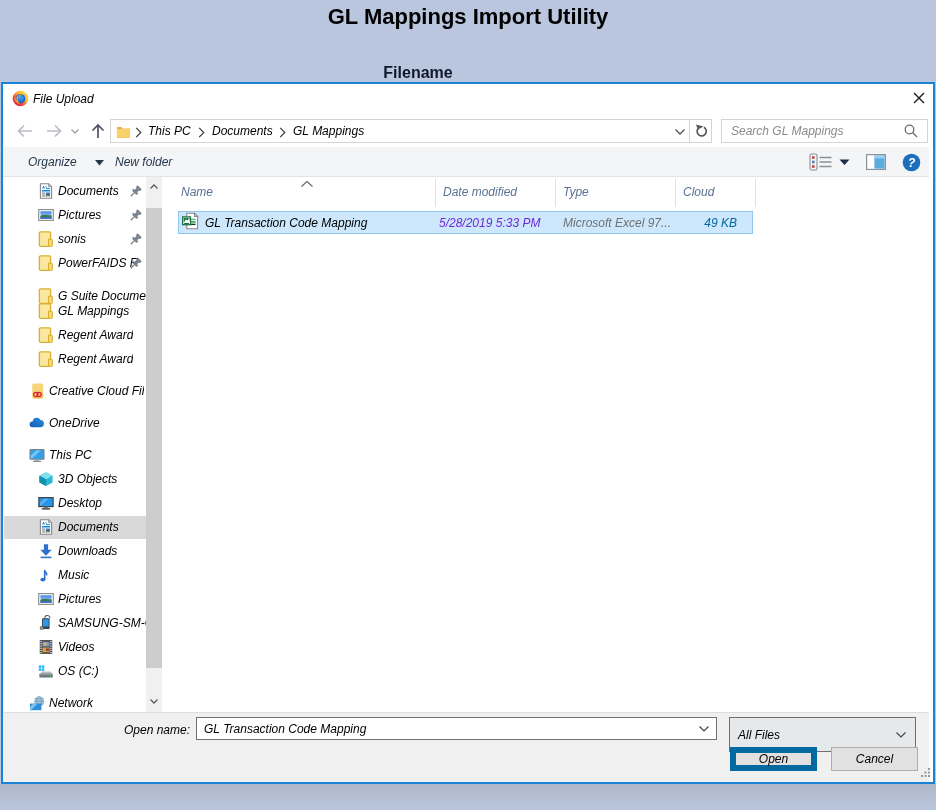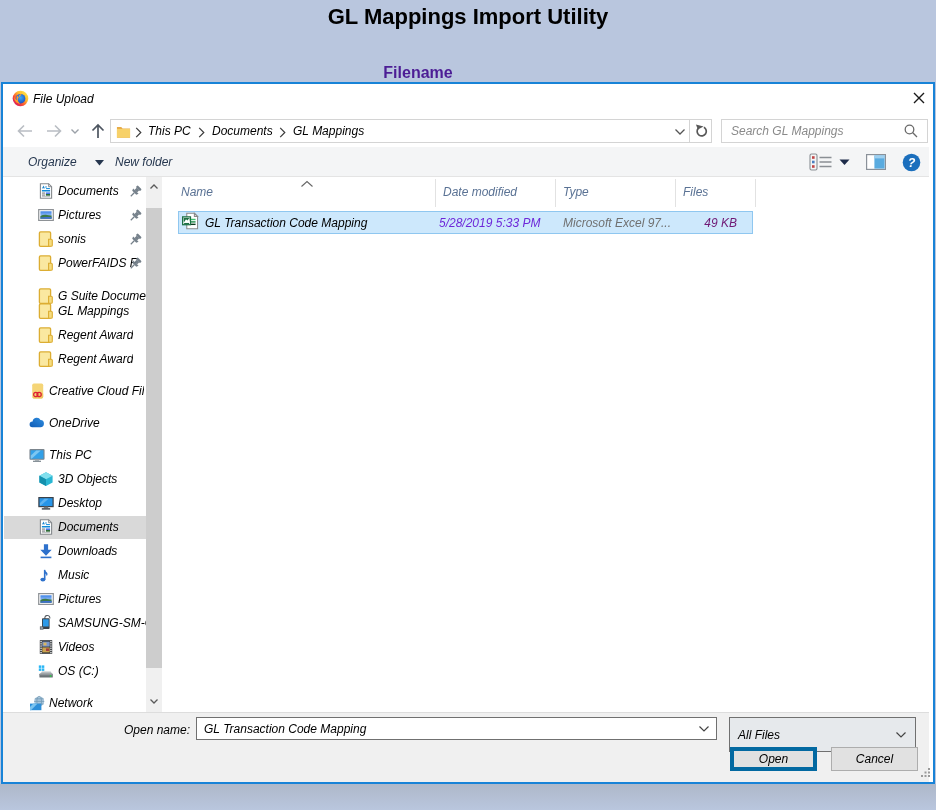--- a/index.html
+++ b/index.html
@@ -1,21 +1,21 @@
 <!DOCTYPE html>
 <html><head>
 <meta charset="utf-8">
 <style>
 html,body{margin:0;padding:0;}
 body{width:936px;height:810px;position:relative;overflow:hidden;
   background:#b9c6de;font-family:"Liberation Sans",sans-serif;}
 #pgtitle{position:absolute;top:4px;left:0;width:936px;text-align:center;
   font-size:22px;font-weight:bold;color:#000;}
 #pglbl{position:absolute;top:64px;left:0;width:836px;text-align:center;
-  font-size:16px;font-weight:bold;color:#4c1d95;}
+  font-size:16px;font-weight:bold;color:#0f172a;}
 #shadow{position:absolute;left:0;top:784px;width:936px;height:26px;
   background:linear-gradient(#aeb8c9,#b9c6de);}
 #dlg{position:absolute;left:1px;top:82px;width:930px;height:698px;
   background:#fff;border:2px solid #1883d7;font-size:12px;color:#000;font-style:italic;}
 #dlg *{box-sizing:border-box;}
 .abs{position:absolute;}
 
 #ffico{left:9px;top:6px;}
 #dlgtitle{left:30px;top:8px;font-size:12px;}
 #closex{left:905px;top:4px;width:22px;height:20px;}
@@ -43,21 +43,21 @@
 #filerow{left:175px;top:127px;width:575px;height:23px;background:#cde8fc;
   border:1px solid #8fc7f0;}
 
 #botbar{left:0;top:628px;width:926px;height:70px;background:#f0f0f0;
   border-top:1px solid #ddd;}
 .inbox{border:1px solid #707070;background:#fff;display:flex;align-items:center;}
 #fninput{left:193px;top:633px;width:521px;height:23px;padding-left:7px;}
 #ftype{left:726px;top:633px;width:187px;height:35px;background:#e6e9ec;padding-left:8px;text-align:center;}
 .btn{position:absolute;display:flex;align-items:center;justify-content:center;
   background:#e1e1e1;}
-#btnopen{left:727px;top:663px;width:87px;height:24px;border:4px solid #0369a1;}
+#btnopen{left:727px;top:663px;width:87px;height:24px;border:6px solid #0369a1;}
 #btncancel{left:828px;top:663px;width:87px;height:24px;border:1px solid #adadad;}
 </style>
 </head>
 <body>
 <div id="pgtitle">GL Mappings Import Utility</div>
 <div id="pglbl">Filename</div>
 <div id="shadow"></div>
 
 <svg width="0" height="0" style="position:absolute">
 <defs>
@@ -474,37 +474,37 @@
       <path d="M1.5 6.5 5 3l3.5 3.5" fill="none" stroke="#5a5a5a" stroke-width="1.3"></path>
     </svg>
     <svg class="abs" style="left:3px;top:519px" width="10" height="10" viewBox="0 0 10 10">
       <path d="M1.5 3.5 5 7 8.5 3.5" fill="none" stroke="#5a5a5a" stroke-width="1.3"></path>
     </svg>
   </div>
 
   <div class="abs hdr" style="left:178px">Name</div>
   <div class="abs hdr" style="left:440px">Date modified</div>
   <div class="abs hdr" style="left:560px">Type</div>
-  <div class="abs hdr" style="left:680px">Files</div>
+  <div class="abs hdr" style="left:680px">Cloud</div>
   <svg class="abs" style="left:297px;top:96px" width="14" height="8" viewBox="0 0 14 8">
     <path d="M1.5 6.5 7 1.5l5.5 5" fill="none" stroke="#666" stroke-width="1.1"></path>
   </svg>
   <div class="abs vsep" style="left:432px"></div>
   <div class="abs vsep" style="left:552px"></div>
   <div class="abs vsep" style="left:672px"></div>
   <div class="abs vsep" style="left:752px"></div>
 
   <div id="filerow" class="abs"></div>
   <svg class="abs" style="left:179px;top:128px" width="18" height="18">
       <use href="#excel"></use>
     </svg>
   <div class="abs" style="left:202px;top:132px">GL Transaction Code Mapping</div>
   <div class="abs" style="left:436px;top:132px;color:#6d28d9">5/28/2019 5:33 PM</div>
   <div class="abs" style="left:560px;top:132px;color:#707070">Microsoft Excel 97...</div>
-  <div class="abs" style="left:672px;top:132px;width:62px;text-align:right;color:#701a75">49 KB</div>
+  <div class="abs" style="left:672px;top:132px;width:62px;text-align:right;color:#0369a1">49 KB</div>
 
   <div id="botbar" class="abs"></div>
   <div class="abs" style="left:100px;top:639px;width:87px;text-align:right">Open name:</div>
   <div id="fninput" class="abs inbox">
       <span>GL Transaction Code Mapping</span>
     <svg width="12" height="8" viewBox="0 0 12 8" style="position:absolute;right:6px">
       <path d="M1.5 1.5 6 6l4.5-4.5" fill="none" stroke="#444" stroke-width="1.2"></path>
     </svg>
   </div>
   <div id="ftype" class="abs inbox">

